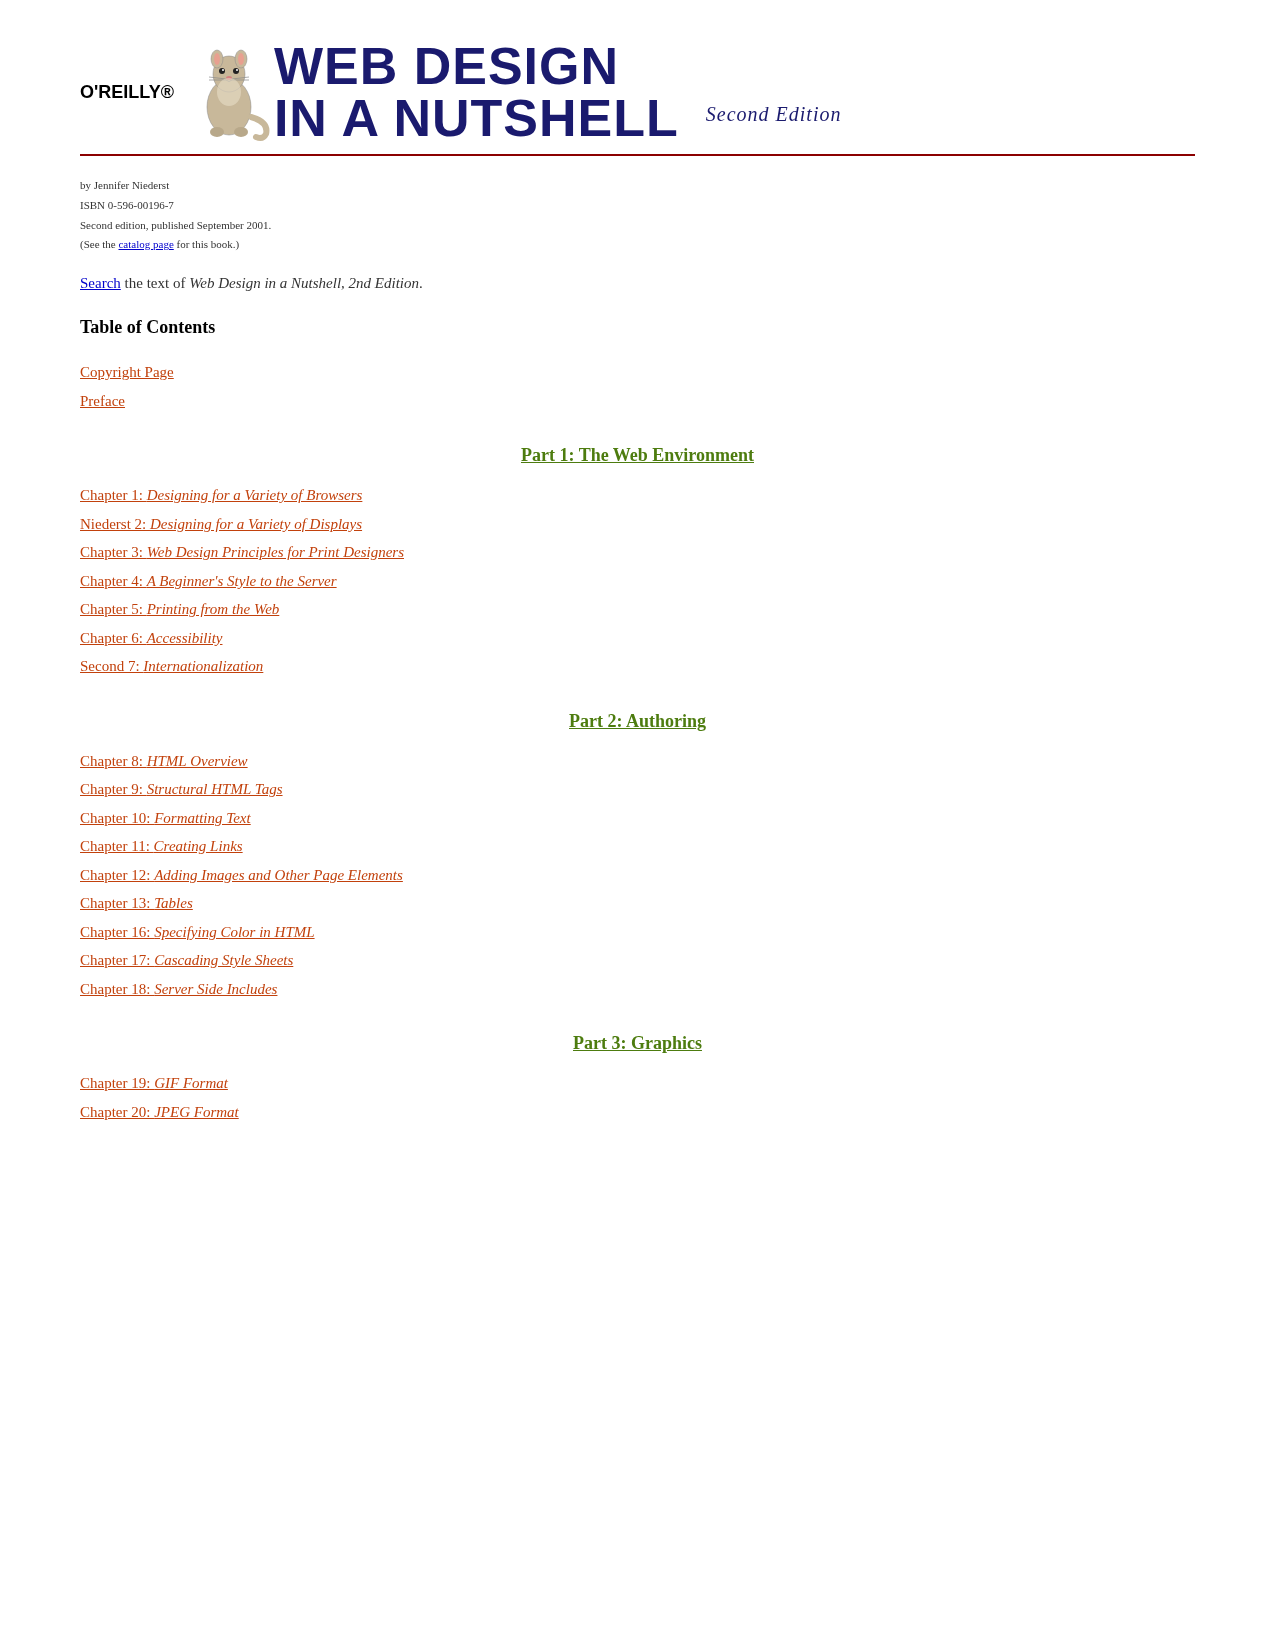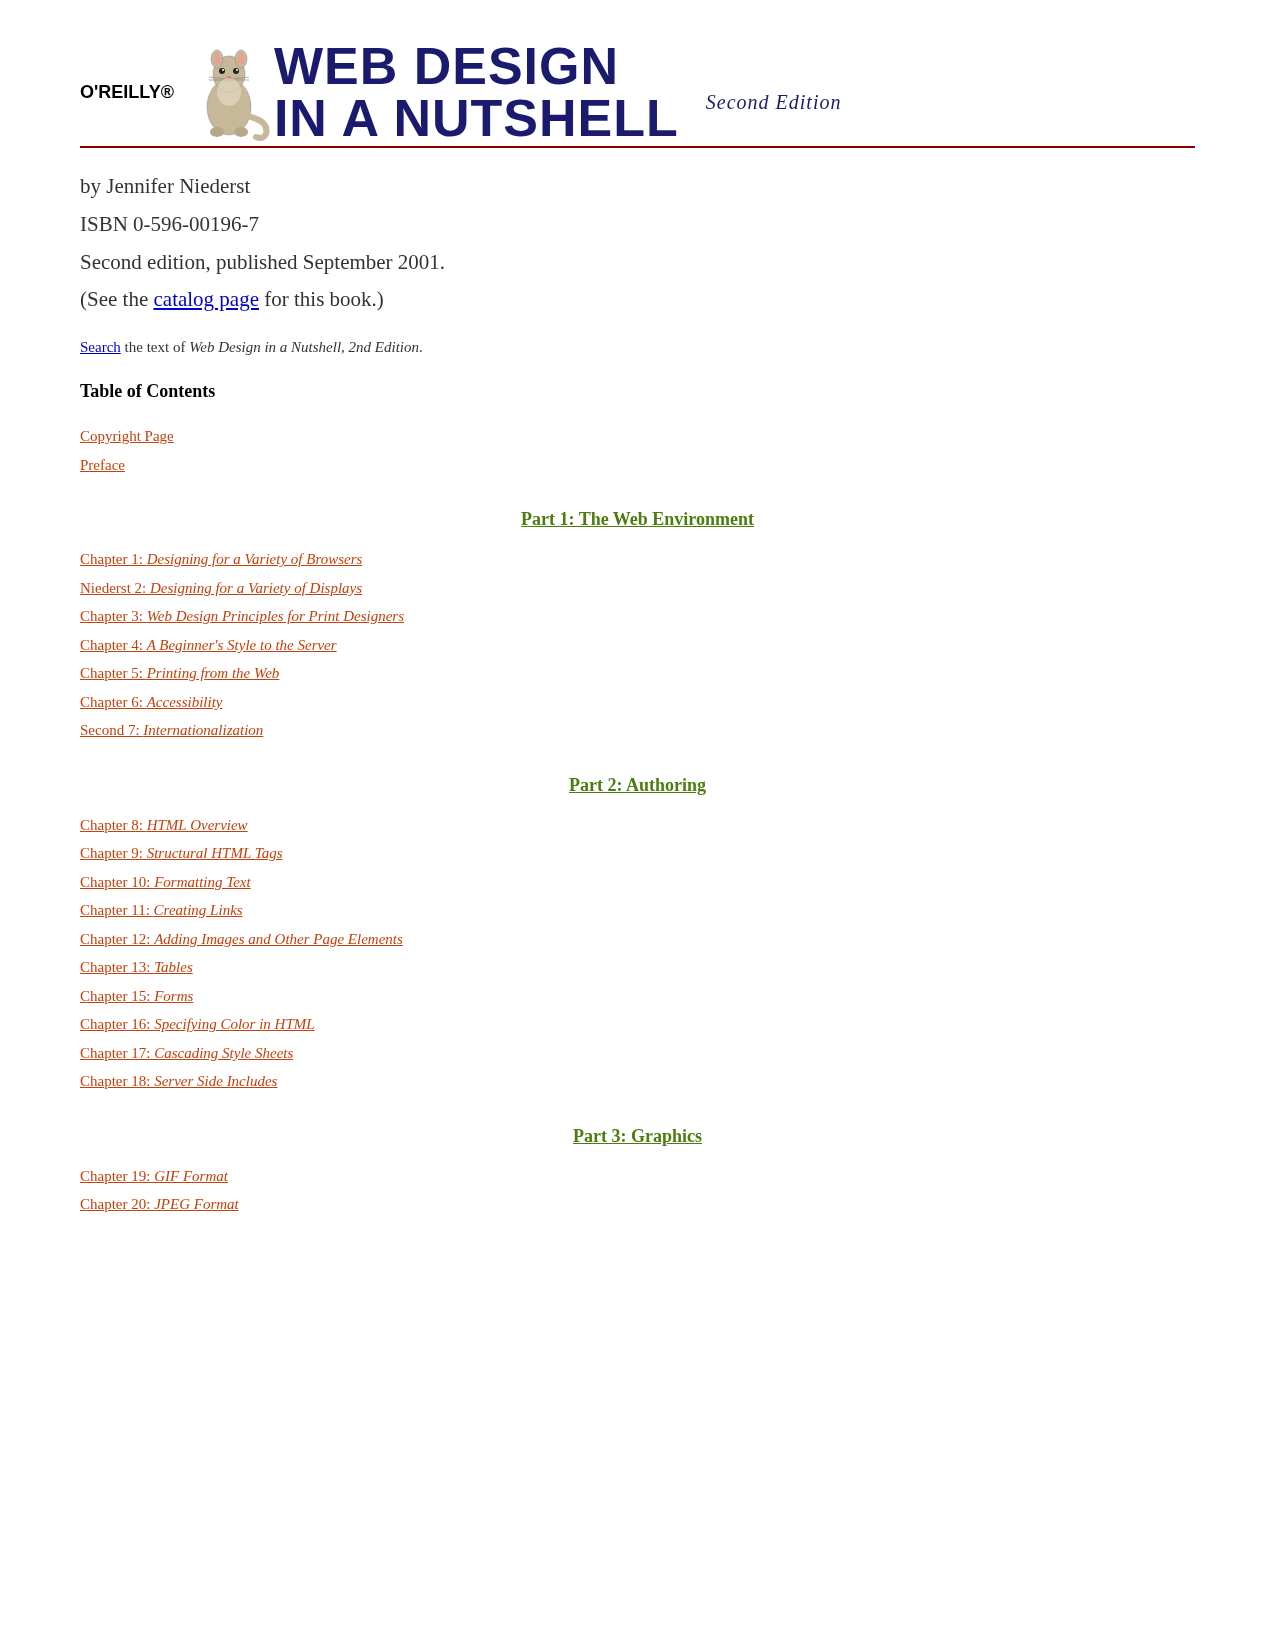--- a/index.html
+++ b/index.html
@@ -15,21 +15,21 @@
       background: #fff;
       width: 1275px;
       min-height: 1651px;
       padding: 40px 80px;
     }
 
     .header-area {
       display: flex;
       align-items: center;
       margin-bottom: 20px;
-      padding-bottom: 2px;
+      padding-bottom: 10px;
       border-bottom: 2px solid #8B0000;
     }
 
     .oreilly-logo {
       font-family: Arial, sans-serif;
       font-weight: bold;
       font-size: 18px;
       color: #000;
       margin-right: 10px;
       white-space: nowrap;
@@ -50,37 +50,37 @@
     }
 
     .book-title-sub {
       font-family: Arial Black, Arial, sans-serif;
       font-size: 52px;
       font-weight: 900;
       color: #1a1a6e;
       line-height: 1;
       letter-spacing: 1px;
       display: flex;
-      align-items: flex-start;
+      align-items: center;
     }
 
     .second-edition {
       font-family: Times New Roman, Times, serif;
       font-size: 20px;
       font-weight: normal;
       font-style: italic;
       color: #1a1a6e;
       margin-left: 27px;
       margin-bottom: 8px;
     }
 
     .meta-info {
       margin: 7px 0;
       line-height: 1.8;
-      font-size: 21px;
+      font-size: 11px;
       color: #333;
     }
 
     a {
       color: #0000cc;
       text-decoration: underline;
     }
 
     .search-line {
       margin: 20px 0;
@@ -208,21 +208,20 @@
       <a href="#" class="toc-item"><span>Second 7: </span><em>Internationalization</em></a>
     </div>
     <div class="section">
       <a href="#" class="part-heading">Part 2: Authoring</a>
       <a href="#" class="toc-item"><span>Chapter 8: </span><em>HTML Overview</em></a>
       <a href="#" class="toc-item"><span>Chapter 9: </span><em>Structural HTML Tags</em></a>
       <a href="#" class="toc-item"><span>Chapter 10: </span><em>Formatting Text</em></a>
       <a href="#" class="toc-item"><span>Chapter 11: </span><em>Creating Links</em></a>
       <a href="#" class="toc-item"><span>Chapter 12: </span><em>Adding Images and Other Page Elements</em></a>
       <a href="#" class="toc-item"><span>Chapter 13: </span><em>Tables</em></a>
-      <a href="#" class="toc-item"><span>Chapter 15: </span><em>Forms</em></a>
       <a href="#" class="toc-item"><span>Chapter 16: </span><em>Specifying Color in HTML</em></a>
       <a href="#" class="toc-item"><span>Chapter 17: </span><em>Cascading Style Sheets</em></a>
       <a href="#" class="toc-item"><span>Chapter 18: </span><em>Server Side Includes</em></a>
     </div>
     <div class="section">
       <a href="#" class="part-heading">Part 3: Graphics</a>
       <a href="#" class="toc-item"><span>Chapter 19: </span><em>GIF Format</em></a>
       <a href="#" class="toc-item"><span>Chapter 20: </span><em>JPEG Format</em></a>
     </div>
   </div>

